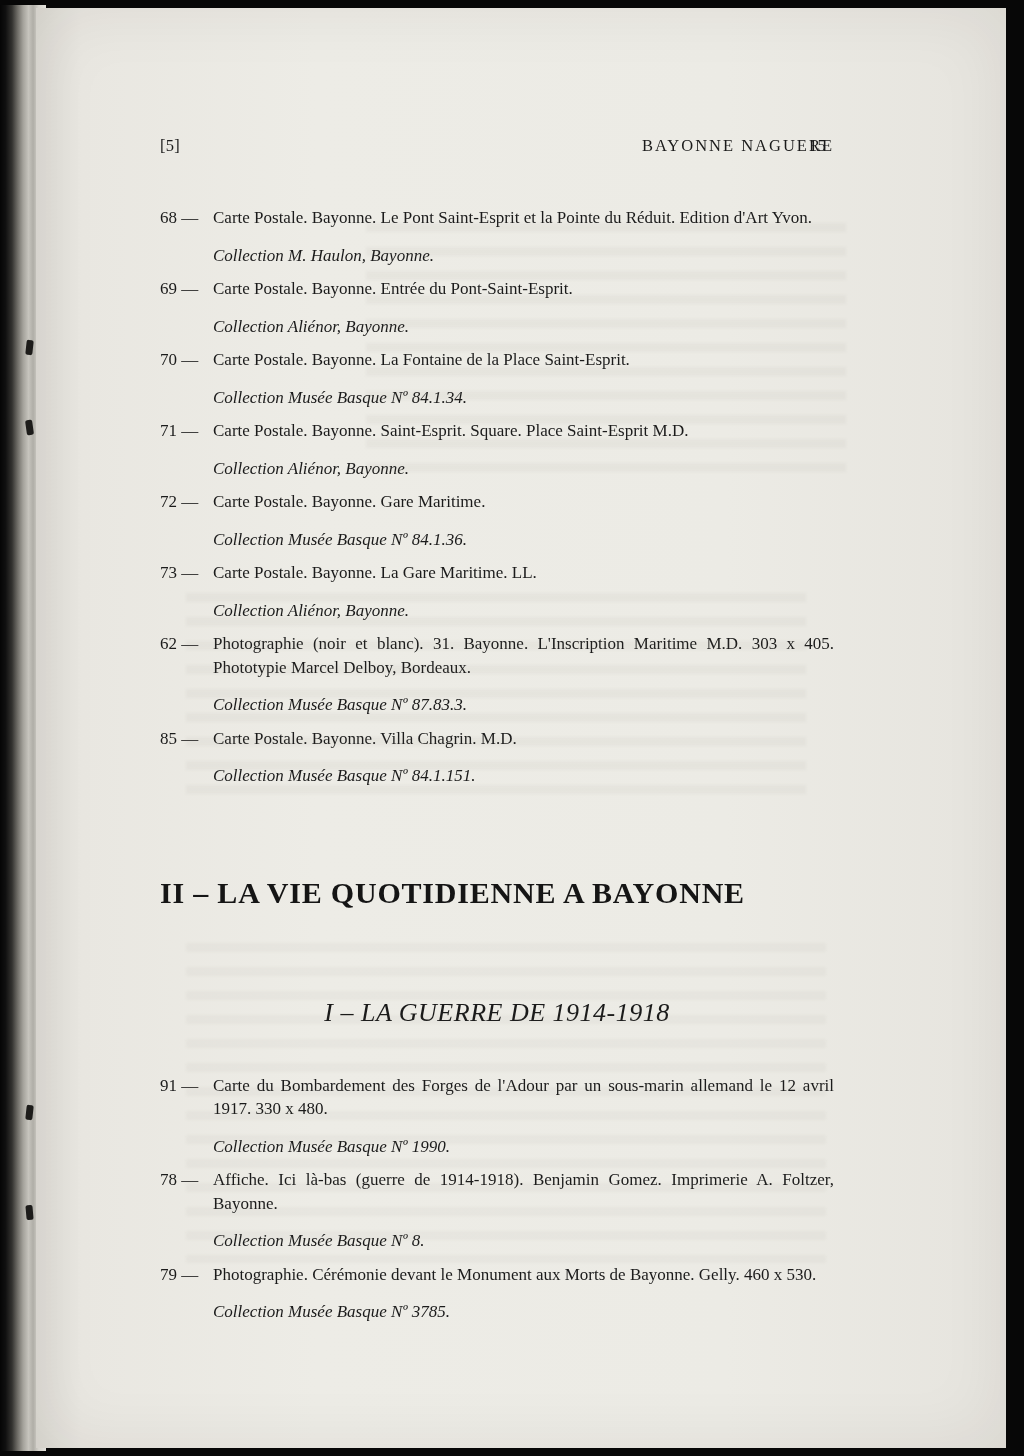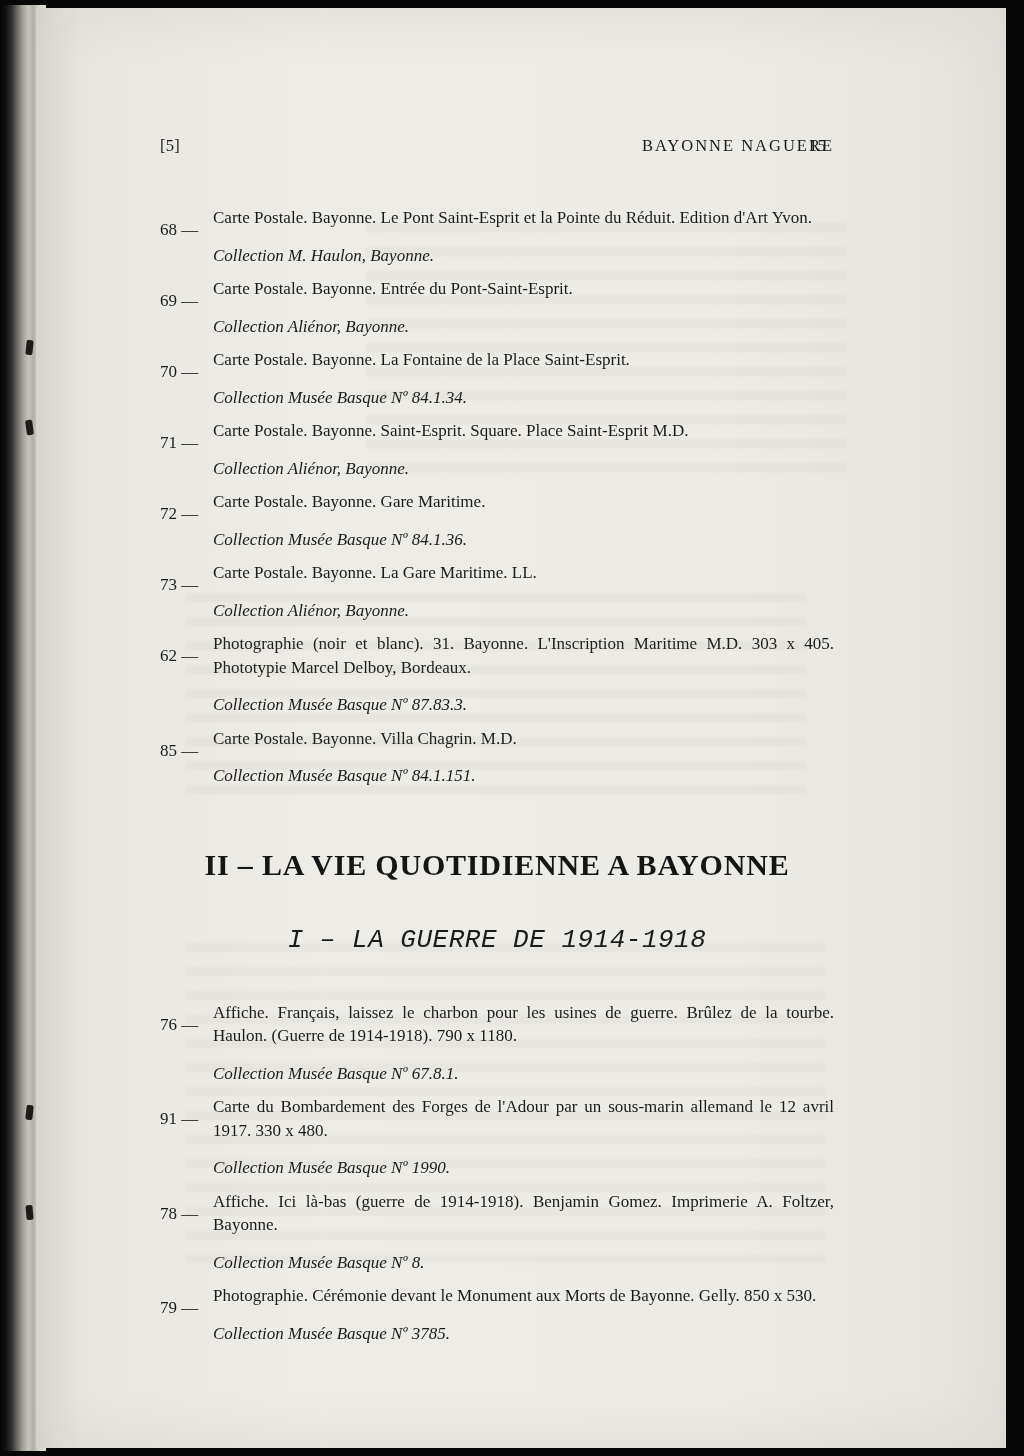--- a/index.html
+++ b/index.html
@@ -44,38 +44,36 @@
   .bleed3 { left:150px; top:935px; width:640px; height:320px; opacity:.45; }
 
   
   .header { position:relative; height:24px; margin-bottom:46px; font-size:16.5px; letter-spacing:.3px; }
   .bracket-num { position:absolute; left:0; top:0; }
   .running-title { display:block; text-align:right; letter-spacing:2px; }
   .page-num { position:absolute; right:8px; top:0; }
 
   
   .entry { display:flex; margin-bottom:10px; font-size:17px; line-height:23.5px; }
-  .entry-label { flex:0 0 53px; white-space:nowrap;margin-top:12px; }
+  .entry-label { flex:0 0 53px; white-space:nowrap; }
   .entry-body { flex:1; min-width:0; }
   .desc { text-align:justify; }
   .coll { font-style:italic; margin-top:14px; }
 
   
   .section-heading {
-    margin-top:60px;
-    text-align:center;
+    margin-top:88px;
     font-size:30px; font-weight:bold; letter-spacing:.8px;
     color:#151515;
   }
   .subsection-heading {
-    margin-top:43px;
+    margin-top:88px;
     text-align:center;
     font-size:26px; font-style:italic; font-weight:normal; letter-spacing:.5px;
     color:#1a1a1a;
-    font-family:Liberation Mono, monospace;
   }
   .entries-war { margin-top:46px; }
 </style>
 </head>
 <body>
 
 <div class="spine">
   <div class="binding-mark bm1"></div>
   <div class="binding-mark bm2"></div>
   <div class="binding-mark bm3"></div>
@@ -161,47 +159,40 @@
     </div>
 
   </div>
 
   <h1 class="section-heading">II – LA VIE QUOTIDIENNE A BAYONNE</h1>
 
   <h2 class="subsection-heading">I – LA GUERRE DE 1914-1918</h2>
 
   <div class="entries entries-war">
 
-    <div class="entry">
-      <span class="entry-label">76 —</span>
-      <div class="entry-body">
-        <p class="desc">Affiche. Français, laissez le charbon pour les usines de guerre. Brûlez de la tourbe. Haulon. (Guerre de 1914-1918). 790 x 1180.</p>
-        <p class="coll">Collection Musée Basque Nº 67.8.1.</p>
-      </div>
-    </div>
 
     <div class="entry">
       <span class="entry-label">91 —</span>
       <div class="entry-body">
         <p class="desc">Carte du Bombardement des Forges de l'Adour par un sous-marin allemand le 12 avril 1917. 330 x 480.</p>
         <p class="coll">Collection Musée Basque Nº 1990.</p>
       </div>
     </div>
 
     <div class="entry">
       <span class="entry-label">78 —</span>
       <div class="entry-body">
         <p class="desc">Affiche. Ici là-bas (guerre de 1914-1918). Benjamin Gomez. Imprimerie A. Foltzer, Bayonne.</p>
         <p class="coll">Collection Musée Basque Nº 8.</p>
       </div>
     </div>
 
     <div class="entry">
       <span class="entry-label">79 —</span>
       <div class="entry-body">
-        <p class="desc">Photographie. Cérémonie devant le Monument aux Morts de Bayonne. Gelly. 850 x 530.</p>
+        <p class="desc">Photographie. Cérémonie devant le Monument aux Morts de Bayonne. Gelly. 460 x 530.</p>
         <p class="coll">Collection Musée Basque Nº 3785.</p>
       </div>
     </div>
 
   </div>
 
 </div>
 
 </body></html>

